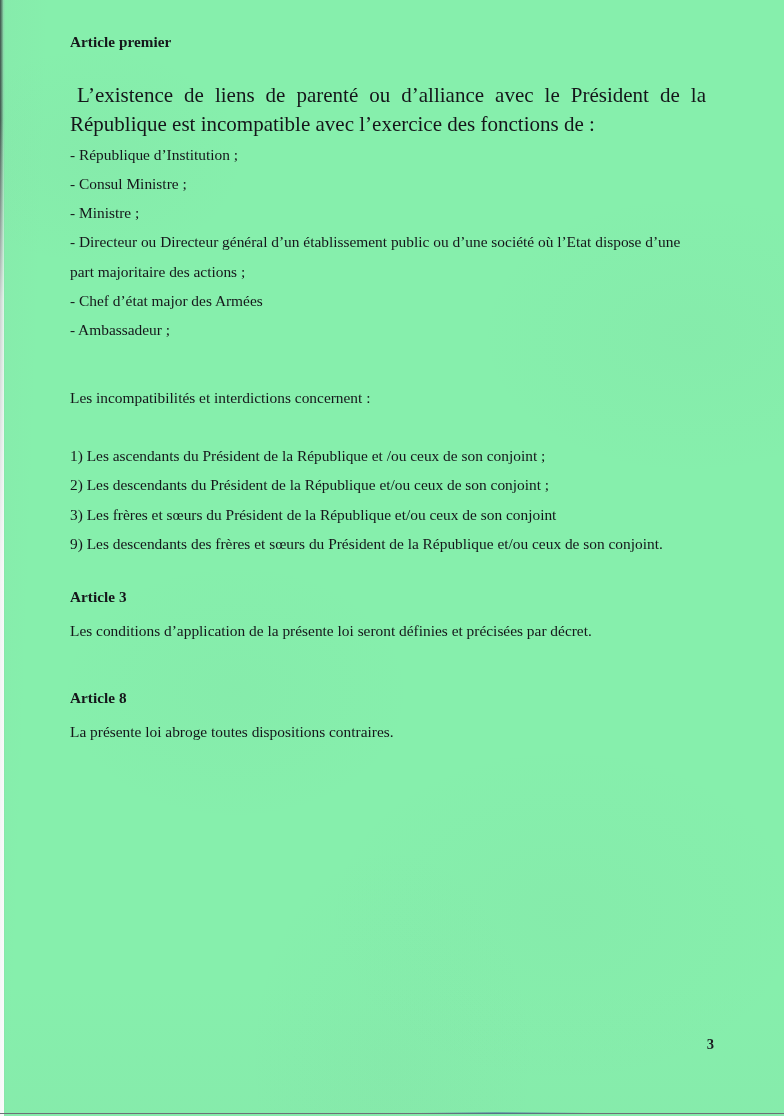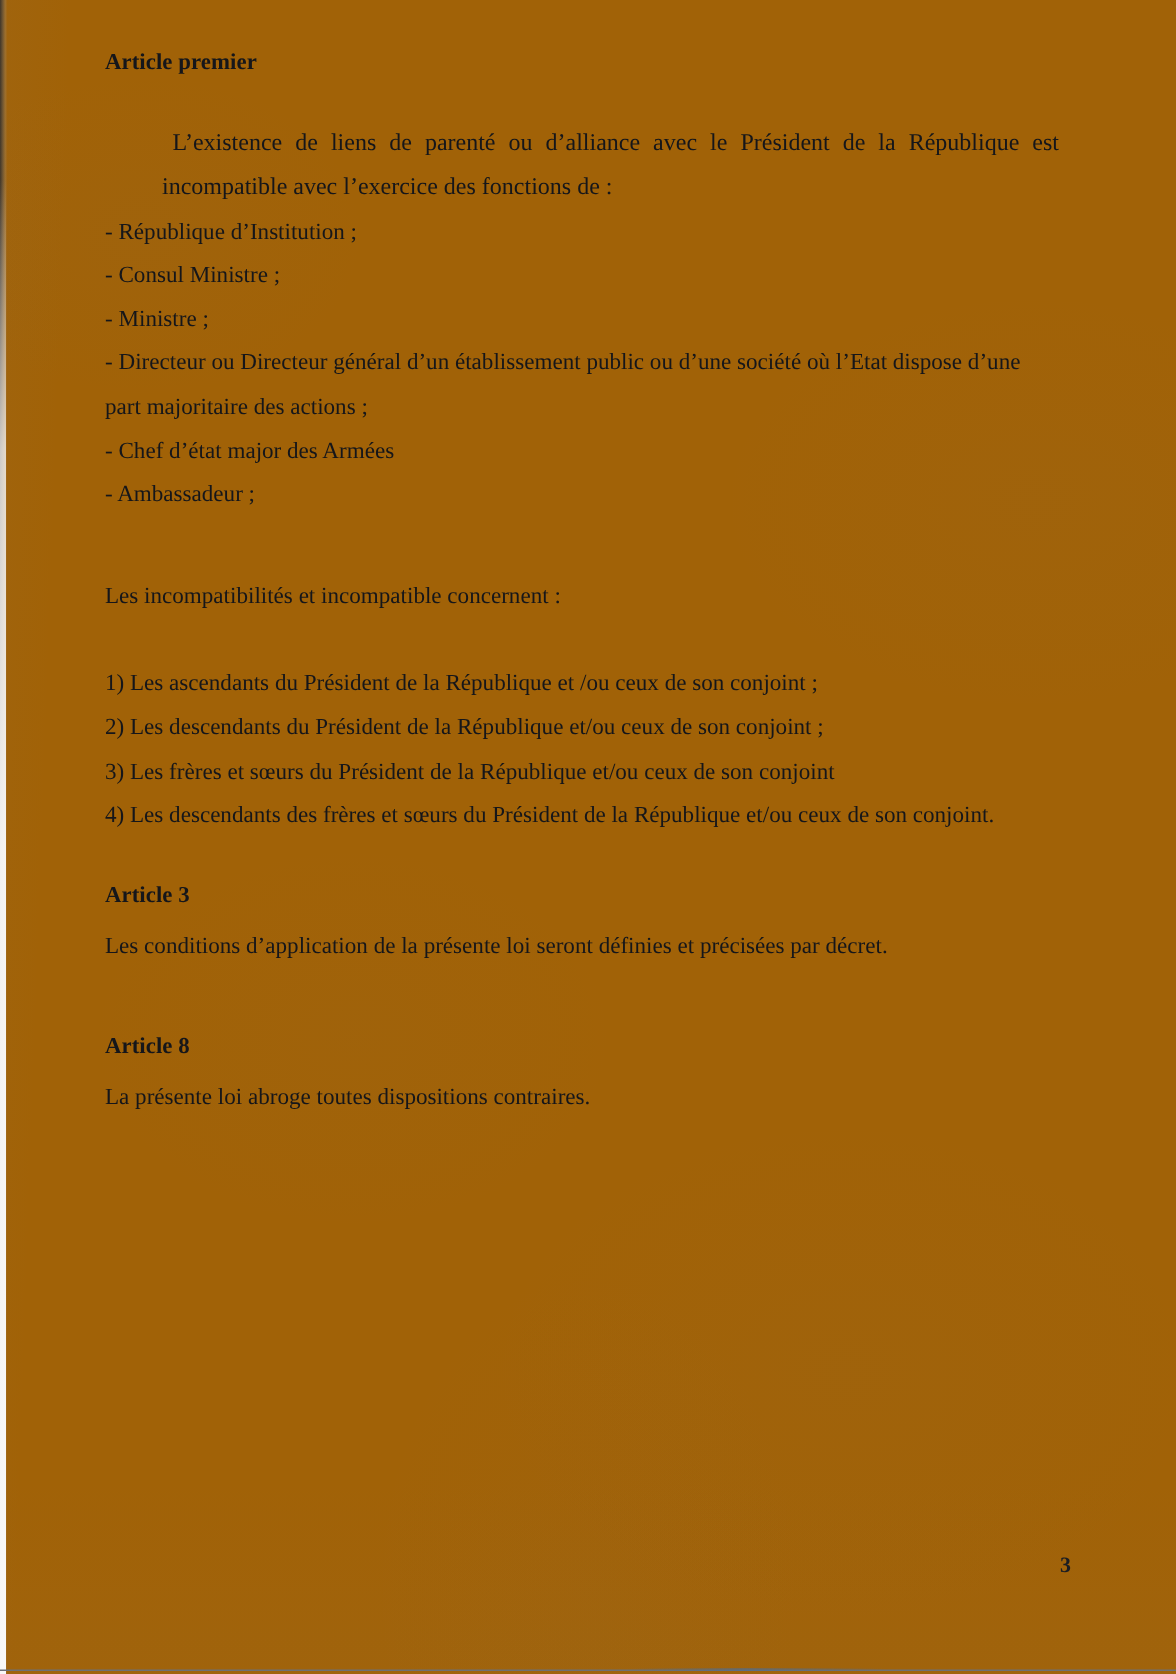--- a/index.html
+++ b/index.html
@@ -4,21 +4,21 @@
 <style>
   html, body {
     margin: 0;
     padding: 0;
     background: #ffffff;
   }
   #page {
     position: relative;
     width: 784px;
     height: 1116px;
-    background: #a16207;
+    background: #86efac;
     overflow: hidden;
     font-family: "Liberation Serif", "DejaVu Serif", serif;
     color: #15161a;
   }
   
   #grain {
     position: absolute;
     inset: 0;
     pointer-events: none;
     background:
@@ -92,25 +92,24 @@
     font-size: 15.2px;
     line-height: 20px;
     letter-spacing: 0.05px;
   }
   .line {
     font-size: 15.4px;
     line-height: 29.3px;
     white-space: pre-wrap;
   }
   .para-just {
-    font-size: 16px;
+    font-size: 21px;
     line-height: 29.3px;
     text-align: justify;
     text-justify: inter-word;
-    margin-left: 38px;
   }
   .para-just .indent {
     display: inline-block;
     width: 7px;
   }
   .gap-lg { height: 29px; }
   .gap-sm { height: 14px; }
   .gap-head { height: 9px; }
 
   #page-number {
@@ -141,26 +140,26 @@
     <div class="line">- République d’Institution ;</div>
     <div class="line">- Consul Ministre ;</div>
     <div class="line">- Ministre ;</div>
     <div class="line">- Directeur ou Directeur général d’un établissement public ou d’une société où l’Etat dispose d’une part majoritaire des actions ;</div>
     <div class="line">- Chef d’état major des Armées</div>
     <div class="line">- Ambassadeur ;</div>
 
     <div class="gap-lg"></div>
 
     <div class="gap-head"></div>
-    <div class="line">Les incompatibilités et incompatible concernent :</div>
+    <div class="line">Les incompatibilités et interdictions concernent :</div>
     <div class="gap-lg"></div>
     <div class="line">1) Les ascendants du Président de la République et /ou ceux de son conjoint ;</div>
     <div class="line">2) Les descendants du Président de la République et/ou ceux de son conjoint ;</div>
     <div class="line">3) Les frères et sœurs du Président de la République et/ou ceux de son conjoint</div>
-    <div class="line">4) Les descendants des frères et sœurs du Président de la République et/ou ceux de son conjoint.</div>
+    <div class="line">9) Les descendants des frères et sœurs du Président de la République et/ou ceux de son conjoint.</div>
 
     <div class="gap-lg"></div>
 
     <div class="heading">Article 3</div>
     <div class="gap-head"></div>
     <div class="line">Les conditions d’application de la présente loi seront définies et précisées par décret.</div>
 
     <div class="gap-lg"></div>
     <div class="gap-sm"></div>
 

